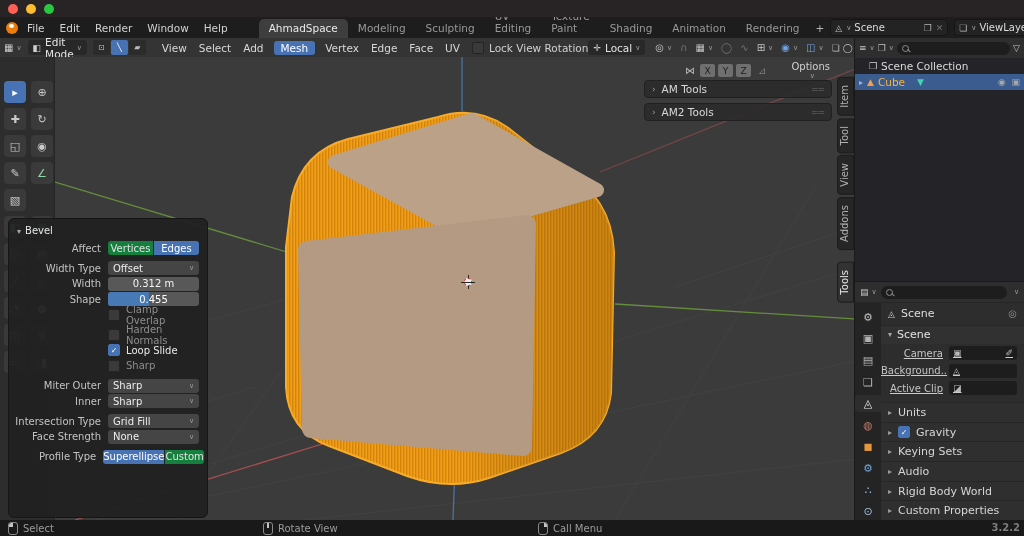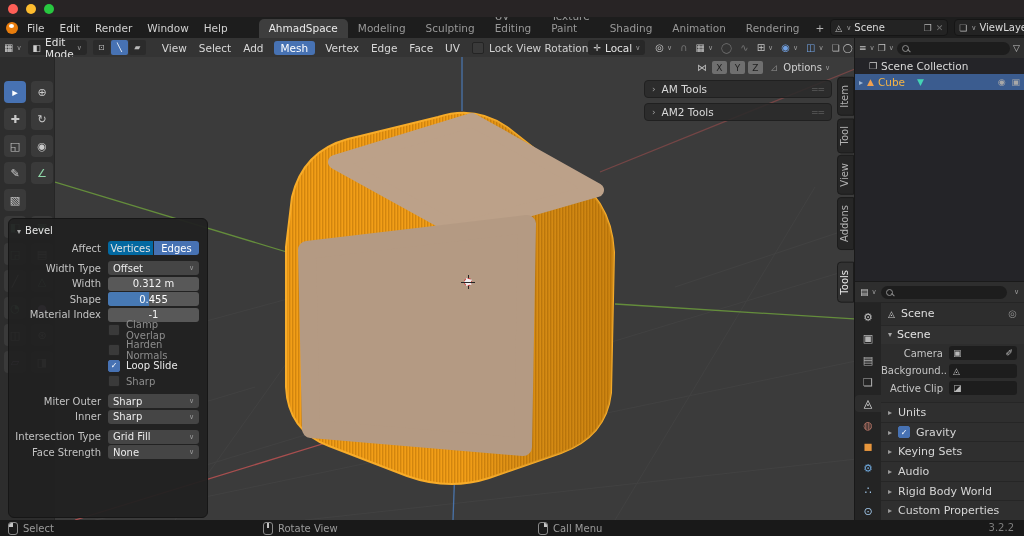--- a/index.html
+++ b/index.html
@@ -67,37 +67,37 @@
   .tool.empty{background:transparent;}
   
   .op-panel{position:absolute;left:8px;top:161px;width:200px;height:300px;background:rgba(33,33,33,.95);
             border:1px solid #161616;border-radius:6px;padding:4px 8px 4px 4px;box-sizing:border-box;font-size:10px;}
   .op-title{color:#e6e6e6;margin:2px 0 5px 4px;}
   .op-title .tri{color:#a8a8a8;font-size:8px;margin-right:4px;}
   .brow{display:flex;align-items:center;height:14px;margin-bottom:1.5px;justify-content:center;}
   .brow.gap{margin-top:6px;}
   .blbl{width:88px;text-align:right;padding-right:7px;color:#c3c3c3;flex:none;white-space:nowrap;}
   .bctl{flex:1;display:flex;height:14px;}
-  .seg{flex:1;background:#0369a1;color:#e2e2e2;display:flex;align-items:center;justify-content:center;}
+  .seg{flex:1;background:#15803d;color:#e2e2e2;display:flex;align-items:center;justify-content:center;}
   .seg:first-child{border-radius:3px 0 0 3px;}
   .seg:last-child{border-radius:0 3px 3px 0;margin-left:1px;}
   .seg.active{background:#4772b3;color:#fff;}
   .bdd{flex:1;background:#454545;border-radius:3px;display:flex;align-items:center;padding:0 5px;color:#ececec;}
   .bdd span:first-child{flex:1;}
   .bfield{flex:1;background:#585858;border-radius:3px;display:flex;align-items:center;justify-content:center;color:#f3f3f3;}
   .bslider{flex:1;background:#585858;border-radius:3px;position:relative;overflow:hidden;}
   .bslider .fill{position:absolute;left:0;top:0;bottom:0;background:#4779b4;}
   .bslider .sval{position:absolute;inset:0;display:flex;align-items:center;justify-content:center;color:#fff;}
   .cbrow{display:flex;align-items:center;gap:6px;color:#8d8d8d;}
   .cbrow.lit{color:#e8e8e8;}
   
   .mirror-row{position:absolute;top:4px;right:24px;display:flex;align-items:center;gap:3px;}
   .mr-icon{color:#b9b9b9;font-size:10px;margin-right:2px;}
   .axbtn{width:15px;height:13px;background:#6f6f6f;color:#1e1e1e;border-radius:2px;font-size:9px;display:flex;align-items:center;justify-content:center;}
-  .opt{display:flex;align-items:center;color:#d0d0d0;font-size:10px;margin-left:0;}
+  .opt{display:flex;align-items:center;color:#d0d0d0;font-size:10px;margin-left:20px;flex-direction:column;}
   .am-panels{position:absolute;top:23px;right:22px;width:188px;}
   .am-panel{height:16px;background:rgba(42,42,42,.88);border:1px solid #202020;border-radius:4px;margin-bottom:5px;
             display:flex;align-items:center;padding:0 7px;color:#d9d9d9;font-size:10.5px;}
   .am-panel .tri{color:#a0a0a0;margin-right:6px;font-size:9px;}
   .am-panel .handle{margin-left:auto;color:#707070;font-size:9px;letter-spacing:-1px;}
   .side-tabs{position:absolute;top:20px;right:0;width:17px;display:flex;flex-direction:column;}
   .stab{writing-mode:vertical-rl;transform:rotate(180deg);background:#262626;color:#b2b2b2;border:1px solid #1c1c1c;
         border-radius:0 4px 4px 0;padding:7px 1px;margin-bottom:2px;font-size:10px;text-align:center;}
   .stab.active{background:#323232;color:#e6e6e6;}
   .stab.sep{margin-top:10px;}
@@ -119,35 +119,35 @@
   .props-header{height:20px;background:#2e2e2e;border-bottom:1px solid #252525;display:flex;align-items:center;padding:0 5px;gap:4px;flex:none;}
   .props-main{flex:1;display:flex;min-height:0;}
   .prop-tabs{width:26px;background:#242424;display:flex;flex-direction:column;align-items:center;padding-top:6px;gap:5px;flex:none;}
   .ptab{width:100%;height:20px;display:flex;align-items:center;justify-content:center;font-size:11px;color:#b3b3b3;}
   .ptab.active{background:#2d2d2d;border-radius:4px 0 0 4px;color:#e8e8e8;}
   .prop-content{flex:1;display:flex;flex-direction:column;min-width:0;}
   .crumb{height:22px;display:flex;align-items:center;padding:0 7px;gap:6px;color:#dedede;}
   .crumb .pin{margin-left:auto;color:#8f8f8f;font-size:10px;}
   .phead{height:19px;display:flex;align-items:center;padding:0 7px;background:#313131;color:#e2e2e2;border-top:1px solid #272727;}
   .phead .tri{font-size:8px;color:#a5a5a5;margin-right:5px;}
-  .prow{height:18px;display:flex;align-items:center;padding:0 7px 0 0;}
+  .prow{height:18px;display:flex;align-items:center;padding:0 7px 0 0;text-decoration:underline;}
   .plbl{width:62px;text-align:right;padding-right:6px;color:#c4c4c4;font-size:10px;flex:none;}
   .pfield{flex:1;height:14px;background:#1d1d1d;border-radius:3px;display:flex;align-items:center;padding:0 4px;color:#b9b9b9;font-size:9px;}
   .pfield .grow{flex:1;}
   .cpanel{height:19px;display:flex;align-items:center;padding:0 7px;gap:6px;background:#2f2f2f;border-top:1px solid #262626;color:#d6d6d6;}
   .cpanel .tri{font-size:8px;color:#9d9d9d;}
   
   .statusbar{height:16px;background:#191919;position:relative;font-size:10px;color:#9b9b9b;}
   .sb-item{position:absolute;top:0;display:flex;align-items:center;height:16px;gap:5px;}
   .mouse{width:8px;height:11px;border:1px solid #8a8a8a;border-radius:3px;position:relative;display:inline-block;}
   .mouse i{position:absolute;background:#c4c4c4;}
   .mouse.lmb i{left:0;top:0;width:3.5px;height:4.5px;border-radius:2.5px 0 0 0;}
   .mouse.mmb i{left:2.8px;top:0;width:2px;height:5px;}
   .mouse.rmb i{right:0;top:0;width:3.5px;height:4.5px;border-radius:0 2.5px 0 0;}
-  .version{position:absolute;right:10px;top:2px;color:#7e7e7e;}
+  .version{position:absolute;right:4px;top:2px;color:#7e7e7e;font-weight:bold;}
 </style>
 </head>
 <body>
 
 <div id="app">
 
   <div class="titlebar">
     <span class="tl red"></span>
     <span class="tl yellow"></span>
     <span class="tl green"></span>
@@ -337,26 +337,20 @@
           <div class="brow">
             <div class="blbl">Shape</div>
             <div class="bctl">
                 <div class="bslider">
                   <div class="fill" style="width: 45.5%;"></div>
                   <span class="sval">0.455</span>
                 </div>
               </div>
           </div>
           <div class="brow">
-            <div class="blbl">Material Index</div>
-            <div class="bctl">
-                <div class="bfield">-1</div>
-              </div>
-          </div>
-          <div class="brow">
             <div class="blbl"></div>
             <div class="bctl cbrow">
                 <span class="cbx"></span>
                 <span>Clamp Overlap</span>
               </div>
           </div>
           <div class="brow gap">
             <div class="blbl"></div>
             <div class="bctl cbrow">
                 <span class="cbx"></span>
@@ -405,20 +399,27 @@
               </div>
           </div>
           <div class="brow">
             <div class="blbl">Face Strength</div>
             <div class="bctl">
                 <div class="bdd">
                   <span>None</span>
                   <span class="chev">∨</span>
                 </div>
               </div>
+          </div>
+          <div class="brow gap">
+            <div class="blbl">Profile Type</div>
+            <div class="bctl">
+              <span class="seg active">Superellipse</span>
+              <span class="seg">Custom</span>
+            </div>
           </div>
         </div>
 
         <div class="mirror-row">
           <span class="mr-icon">⋈</span>
           <span class="axbtn">X</span>
           <span class="axbtn">Y</span>
           <span class="axbtn">Z</span>
           <span class="mr-icon" style="color:#7c7c7c;margin-left:4px;">⊿</span>
           <span class="opt">

